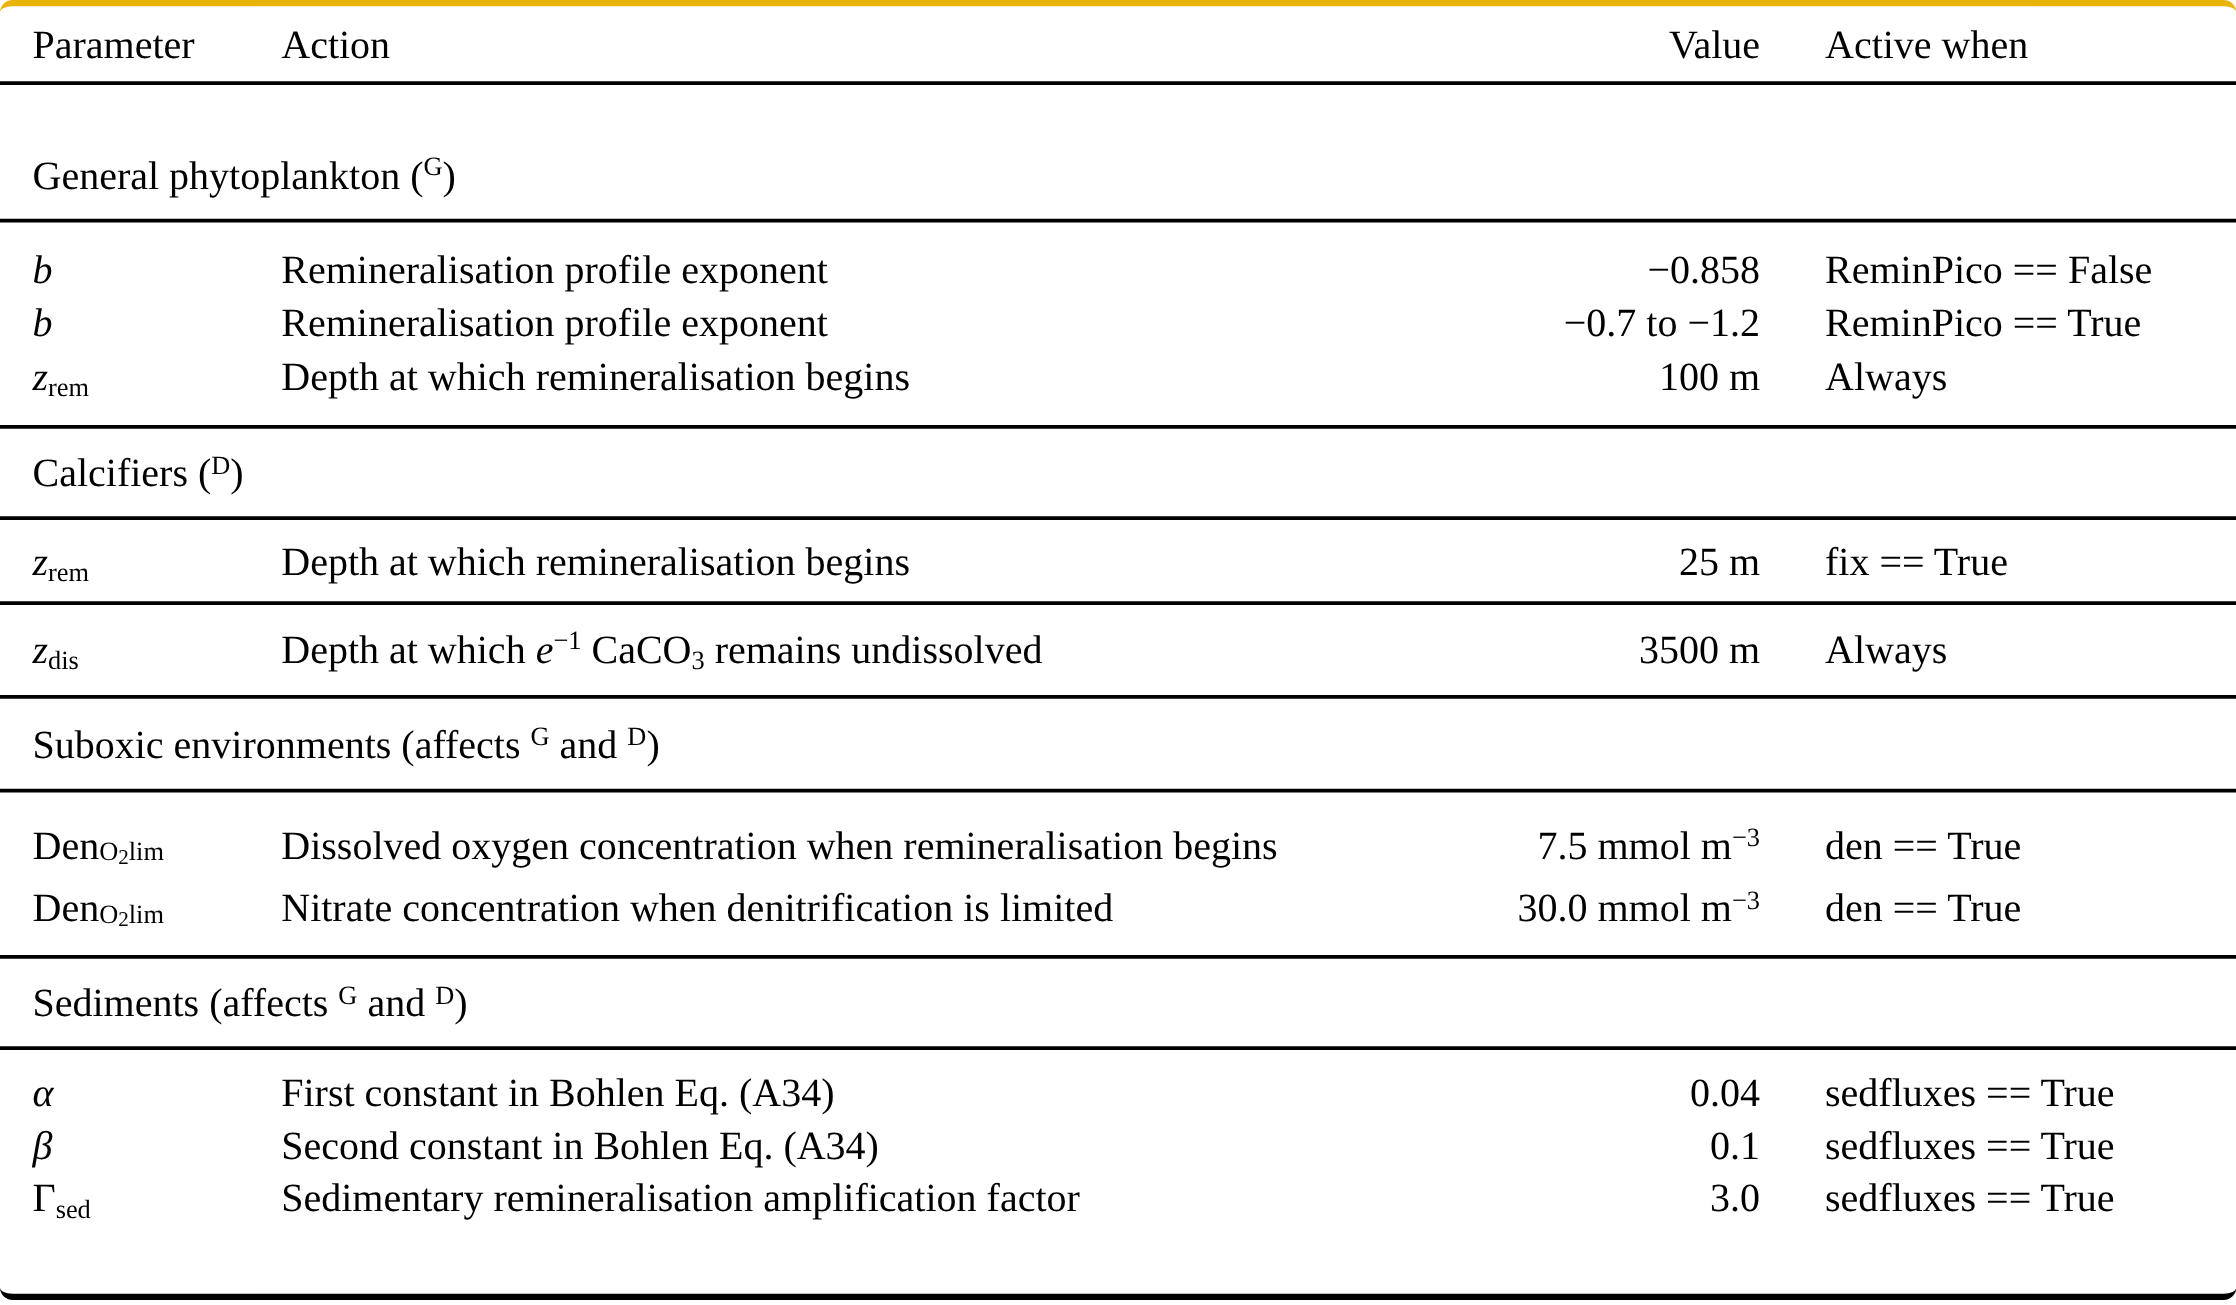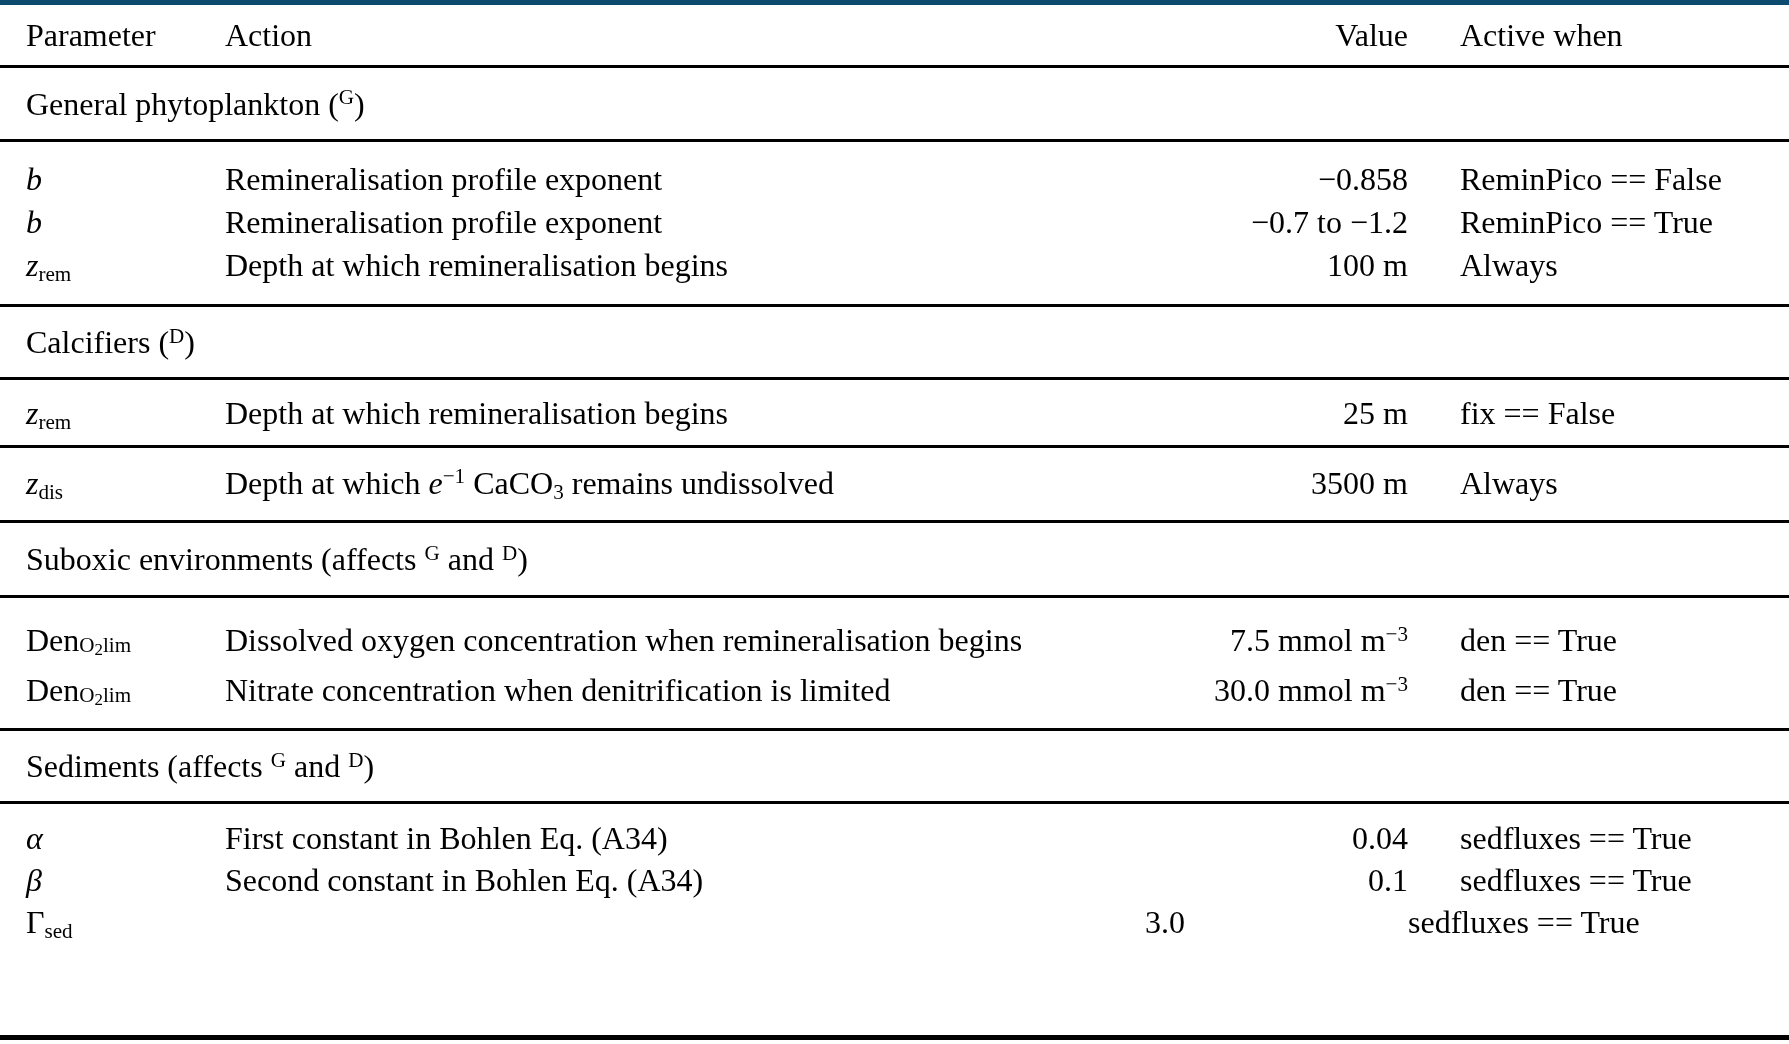--- a/index.html
+++ b/index.html
@@ -4,27 +4,27 @@
 <style>
   html,body{margin:0;padding:0;background:#ffffff;}
   .page{
     width:1789px;height:1044px;background:#ffffff;position:relative;
     font-family:"Liberation Serif","DejaVu Serif",serif;
     color:#000;font-size:32px;
   }
   .ptable{
     position:absolute;left:0;top:0;width:1789px;height:1040px;
     box-sizing:border-box;
-    border-top:5px solid #0c4a6e;border-bottom:5px solid #000;
+    border-top:5px solid #eab308;border-bottom:5px solid #000;border-radius:10px;
   }
   .block{box-sizing:border-box;border-bottom:3px solid #000;}
   .block.last{border-bottom:none;}
   .hdr{height:63px;display:grid;align-items:center;}
   .sechead{display:grid;align-items:center;padding-left:26px;}
-  .h74{height:74px;} .h73{height:73px;} .h75{height:75px;}
+  .h74{height:74px;margin-top:36px;} .h73{height:73px;} .h75{height:75px;}
   .rows{display:block;}
   .r165{height:165px;padding-top:15px;}
   .r68{height:68px;padding-top:11px;}
   .r75{height:75px;padding-top:13px;font-family:Liberation Serif, serif;}
   .r133{height:133px;padding-top:17px;}
   .r157{height:157px;padding-top:13px;}
   .row,.hdr-row{
     display:grid;
     grid-template-columns:199px 960px 223px 52px 1fr;
     padding-left:26px;padding-right:20px;
@@ -91,21 +91,21 @@
 
     <div class="block sechead h73">
       <span class="cell"><span class="">Calcifiers (</span><span class="sup">D</span><span class="">)</span></span>
     </div>
     <div class="block rows r68">
       <div class="row">
         <span class="cell"><span class="it">z</span><span class="sub">rem</span></span>
         <span class="cell"><span class="">Depth at which remineralisation begins</span></span>
         <span class="cell value"><span class="">25 m</span></span>
         <span class="cell"></span>
-        <span class="cell"><span class="">fix == False</span></span>
+        <span class="cell"><span class="">fix == True</span></span>
       </div>
     </div>
 
     <div class="block rows r75">
       <div class="row">
         <span class="cell"><span class="it">z</span><span class="sub">dis</span></span>
         <span class="cell"><span class="">Depth at which </span><span class="it">e</span><span class="sup">−1</span><span class=""> CaCO</span><span class="sub">3</span><span class=""> remains undissolved</span></span>
         <span class="cell value"><span class="">3500 m</span></span>
         <span class="cell"></span>
         <span class="cell"><span class="">Always</span></span>
@@ -151,20 +151,21 @@
       </div>
       <div class="row">
         <span class="cell"><span class="it">β</span></span>
         <span class="cell"><span class="">Second constant in Bohlen Eq. (A34)</span></span>
         <span class="cell value"><span class="">0.1</span></span>
         <span class="cell"></span>
         <span class="cell"><span class="">sedfluxes == True</span></span>
       </div>
       <div class="row">
         <span class="cell"><span class="">Γ</span><span class="sub">sed</span></span>
+        <span class="cell"><span class="">Sedimentary remineralisation amplification factor</span></span>
         <span class="cell value"><span class="">3.0</span></span>
         <span class="cell"></span>
         <span class="cell"><span class="">sedfluxes == True</span></span>
       </div>
     </div>
 
   </div>
 </div>
 
 </body></html>

